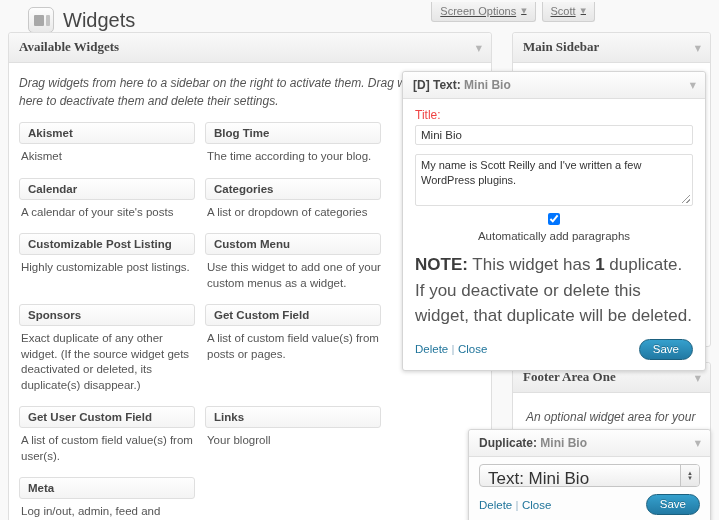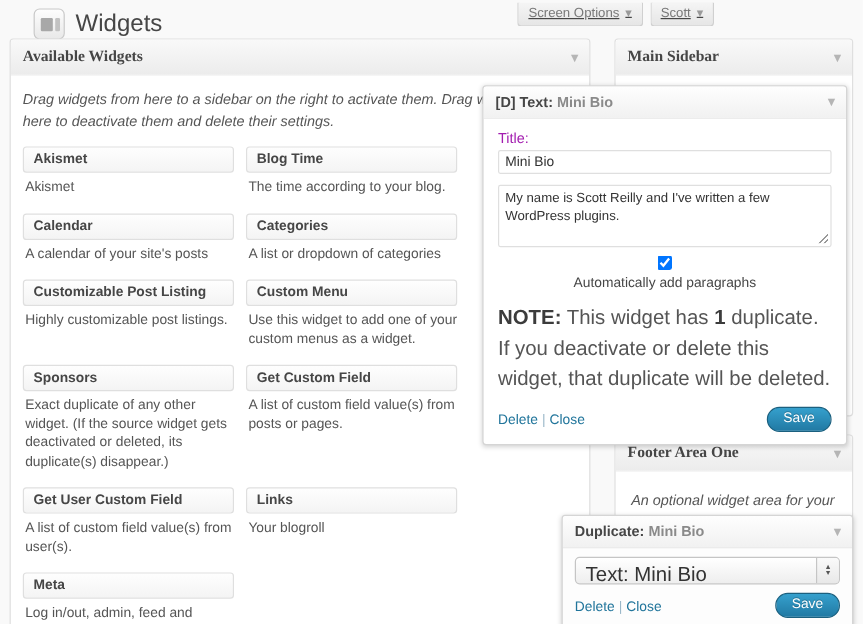--- a/index.html
+++ b/index.html
@@ -72,21 +72,21 @@
   .widget-open { position:absolute; background:#fff; border:1px solid #d5d5d5;
     border-radius:3px; box-shadow:0 1px 4px rgba(0,0,0,0.18); z-index:20; }
   .widget-open-header { position:relative; padding:6px 24px 6px 10px;
     background:linear-gradient(#fefefe,#f1f1f1); border-bottom:1px solid #dfdfdf;
     border-radius:3px 3px 0 0; font-size:12px; font-weight:bold; color:#464646;
     white-space:nowrap; overflow:hidden; cursor:move; }
   .widget-open-header .suffix { color:#8a8a8a; }
 
   .text-widget { left:402px; top:71px; width:304px; }
   .text-widget-body { padding:9px 12px 10px; }
-  .field-label { font-size:12px; color:#a21caf; margin-bottom:3px; }
+  .field-label { font-size:12px; color:#ef4444; margin-bottom:3px; }
   .text-input { width:100%; border:1px solid #dfdfdf; border-radius:2px;
     padding:3px 5px; font-size:11.5px; color:#333;
     font-family:"Liberation Sans","DejaVu Sans",sans-serif; }
   .ta-wrap { position:relative; margin-top:9px; }
   .text-area { width:100%; height:52px; border:1px solid #dfdfdf; border-radius:2px;
     padding:3px 5px; font-size:11px; color:#333; resize:none; line-height:1.4;
     font-family:"Liberation Sans","DejaVu Sans",sans-serif; }
   .resize-grip { position:absolute; right:3px; bottom:6px; width:9px; height:9px;
     background:repeating-linear-gradient(-45deg,transparent 0 2px,#999 2px 3px);
     clip-path:polygon(100% 0,100% 100%,0 100%); cursor:nwse-resize; }

